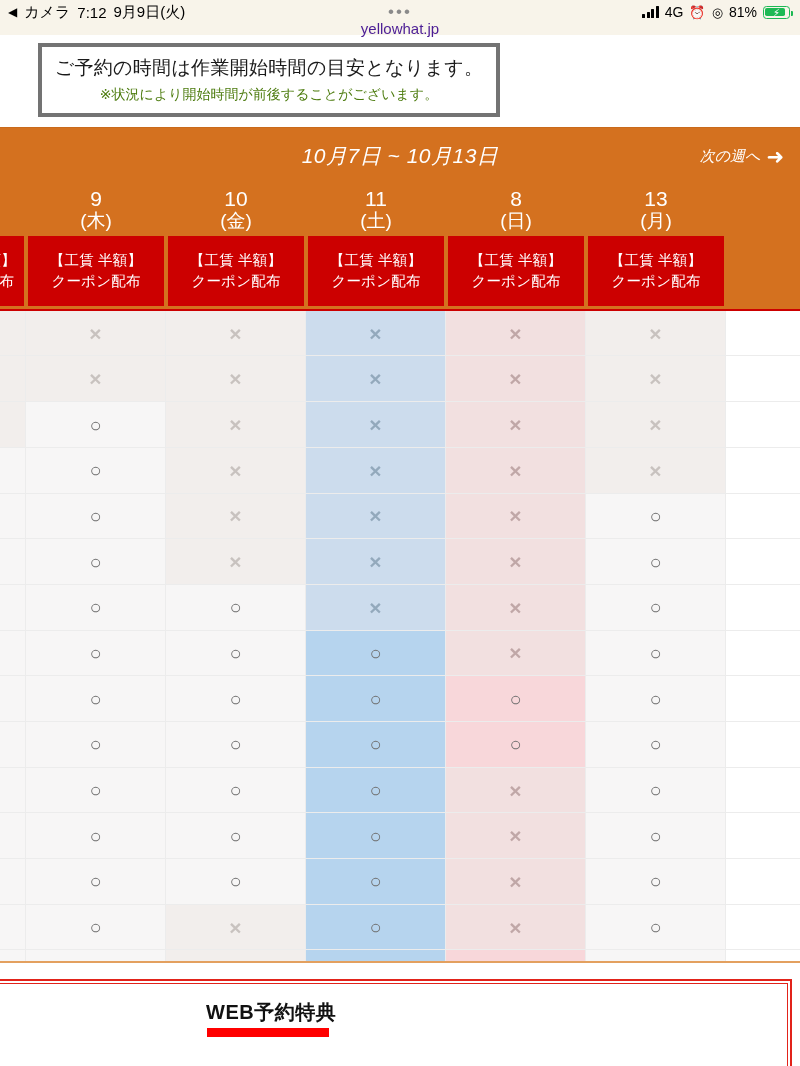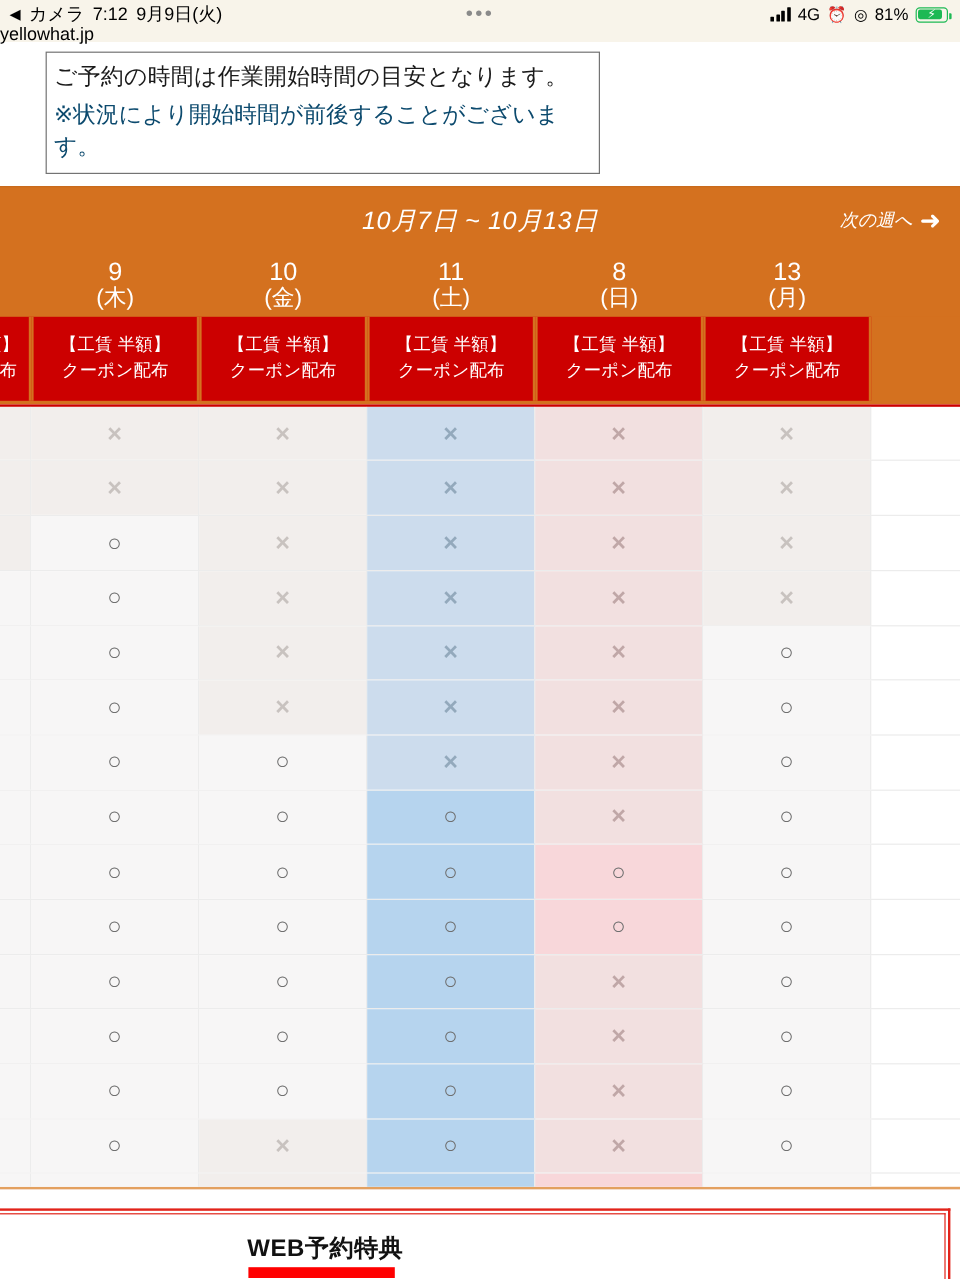--- a/index.html
+++ b/index.html
@@ -51,33 +51,33 @@
   .batt::after {
     content:""; position:absolute; right:-3.5px; top:4px;
     width:2px; height:5px; background:#1db954; border-radius:0 1px 1px 0;
   }
   .batt span { display:block; height:100%; width:86%; background:#1db954; border-radius:1.8px; }
   .batt .bolt {
     position:absolute; inset:0; display:flex; align-items:center; justify-content:center;
     color:#fff; font-size:10px; width:auto; height:auto; background:none;
   }
   .urlbar {
-    text-align: left; font-size: 15px; color: #000000;
+    text-align: center; font-size: 15px; color: #4c1d95;
     line-height: 13px; padding-top: 0px;
   }
 
   
   .notice-wrap { background:#ffffff; padding: 8px 0 10px 0; }
   .notice {
     width: 462px; margin: 0 auto 0 38px;
-    border: 1px solid #737373; background:#fff;
-    padding: 9px 6px 9px 6px; text-align:left;
+    border: 4px solid #737373; background:#fff;
+    padding: 9px 6px 9px 6px; text-align:center;
   }
   .notice-main { font-size: 19px; color:#1a1a1a; line-height:1.25; letter-spacing:.3px; }
-  .notice-sub  { font-size: 19px; color:#0c4a6e; margin-top: 6px; }
+  .notice-sub  { font-size: 14px; color:#4d7c0f; margin-top: 6px; }
 
   
   .cal {
     position: relative;
     background: #d4711f;
     border-top: 1px solid #c96a1c;
     overflow: hidden;
   }
   .cal-top {
     position: relative; height: 56px;

